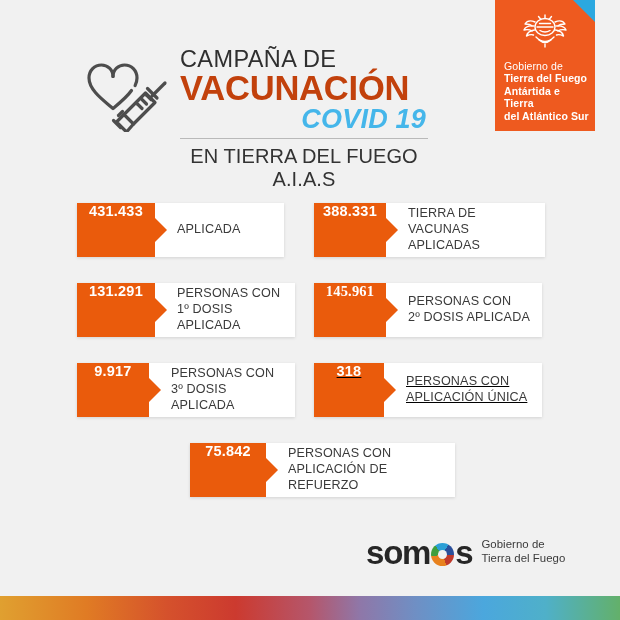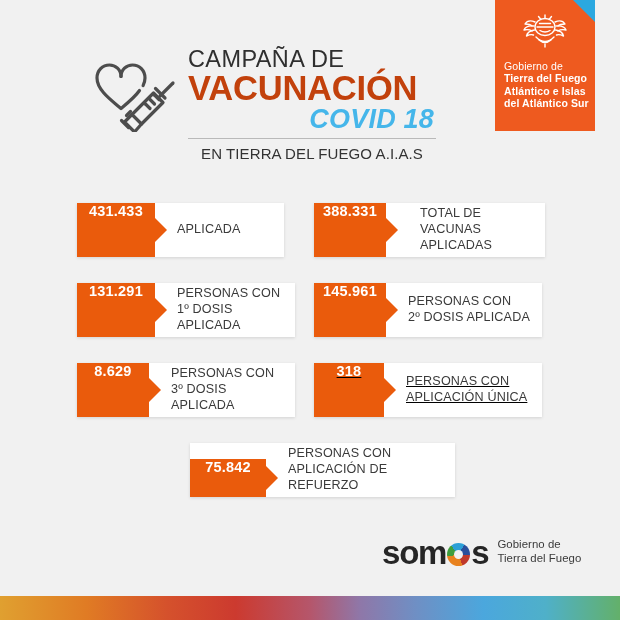--- a/index.html
+++ b/index.html
@@ -66,21 +66,21 @@
   }
   .gov-text .gov-line-b {
     font-size: 10.5px;
     font-weight: bold;
     letter-spacing: .1px;
   }
 
   
   .header {
     position: absolute;
-    left: 16px;
+    left: 8px;
     top: 0;
     width: 495px;
     height: 175px;
   }
   .vaccine-icon {
     position: absolute;
     left: 75px;
     top: 52px;
     width: 90px;
     height: 80px;
@@ -119,21 +119,21 @@
     padding-right: 4px;
   }
   .title-rule {
     margin-top: 5px;
     height: 1px;
     background: #b9b9b9;
     width: 248px;
   }
   .title-line4 {
     margin-top: 6px;
-    font-size: 15px;
+    font-size: 20px;
     font-weight: 400;
     letter-spacing: 0.1px;
     color: #333333;
     text-align: center;
     width: 248px;
   }
 
   
   .card {
     position: absolute;
@@ -181,39 +181,39 @@
   .card .label-text {
     color: #3a3a3a;
     font-size: 12.6px;
     letter-spacing: 0.15px;
     line-height: 1.25;
     white-space: pre-line;
   }
 
   
   .card.c-r1l { left: 77px;  top: 203px; width: 207px; }
-  .card.c-r1r { left: 314px; top: 203px; width: 231px; gap: 12px; }
+  .card.c-r1r { left: 314px; top: 203px; width: 231px; }
   .card.c-r2l { left: 77px;  top: 283px; width: 218px; }
   .card.c-r2r { left: 314px; top: 283px; width: 228px; }
   .card.c-r3l { left: 77px;  top: 363px; width: 218px; }
   .card.c-r3r { left: 314px; top: 363px; width: 228px; text-decoration: underline; }
   .card.c-r4c { left: 190px; top: 443px; width: 265px; }
 
   .c-r1l .num-box { width: 78px; }
   .c-r1r .num-box { width: 72px; }
   .c-r2l .num-box { width: 78px; }
-  .c-r2r .num-box { width: 72px; }
+  .c-r2r .num-box { width: 72px; font-family: Liberation Serif, serif; }
   .c-r3l .num-box { width: 72px; }
   .c-r3r .num-box { width: 70px; }
-  .c-r4c .num-box { width: 76px; margin-top: 16px; }
+  .c-r4c .num-box { width: 76px; }
 
   
   .somos {
     position: absolute;
-    left: 382px;
+    left: 366px;
     top: 533px;
     display: flex;
     align-items: center;
     height: 38px;
   }
   .somos-word {
     font-size: 33px;
     font-weight: bold;
     letter-spacing: -1.2px;
     color: #262626;
@@ -299,21 +299,21 @@
           <path d="M54.5 52 L59 56.5"></path>
           <path d="M59 47.5 L63.5 52"></path>
           <path d="M63.5 43 L68 47.5"></path>
         </g>
       </svg>
     </div>
 
     <div class="title-block">
       <div class="title-line1">CAMPAÑA DE</div>
       <div class="title-line2">VACUNACIÓN</div>
-      <div class="title-line3">COVID 18</div>
+      <div class="title-line3">COVID 19</div>
       <div class="title-rule"></div>
       <div class="title-line4">EN TIERRA DEL FUEGO A.I.A.S</div>
     </div>
   </div>
 
   <div class="gov-badge">
     <div class="corner-fold"></div>
 
     <div class="gov-crest">
       <svg viewBox="0 0 46 44" width="46" height="44">
@@ -339,40 +339,40 @@
           <path d="M14 29 q9 9 18 0"></path>
           <path d="M17 32 q6 5 12 0"></path>
           <path d="M23 36 v3"></path>
         </g>
       </svg>
     </div>
 
     <div class="gov-text">
       <div class="gov-line1">Gobierno de</div>
       <div class="gov-line-b">Tierra del Fuego</div>
-      <div class="gov-line-b">Atlántico e Islas</div>
+      <div class="gov-line-b">Antártida e Tierra</div>
       <div class="gov-line-b">del Atlántico Sur</div>
     </div>
   </div>
 
   <div class="card c-r1l">
     <div class="num-box">
       <span class="num-text">431.433</span>
     </div>
     <div class="label-box">
       <span class="label-text">APLICADA</span>
     </div>
   </div>
 
   <div class="card c-r1r">
     <div class="num-box">
       <span class="num-text">388.331</span>
     </div>
     <div class="label-box">
-      <span class="label-text">TOTAL  DE VACUNAS
+      <span class="label-text">TIERRA  DE VACUNAS
 APLICADAS</span>
     </div>
   </div>
 
   <div class="card c-r2l">
     <div class="num-box">
       <span class="num-text">131.291</span>
     </div>
     <div class="label-box">
       <span class="label-text">PERSONAS CON
@@ -385,21 +385,21 @@
       <span class="num-text">145.961</span>
     </div>
     <div class="label-box">
       <span class="label-text">PERSONAS CON
 2º DOSIS APLICADA</span>
     </div>
   </div>
 
   <div class="card c-r3l">
     <div class="num-box">
-      <span class="num-text">8.629</span>
+      <span class="num-text">9.917</span>
     </div>
     <div class="label-box">
       <span class="label-text">PERSONAS CON
 3º DOSIS APLICADA</span>
     </div>
   </div>
 
   <div class="card c-r3r">
     <div class="num-box">
       <span class="num-text">318</span>

